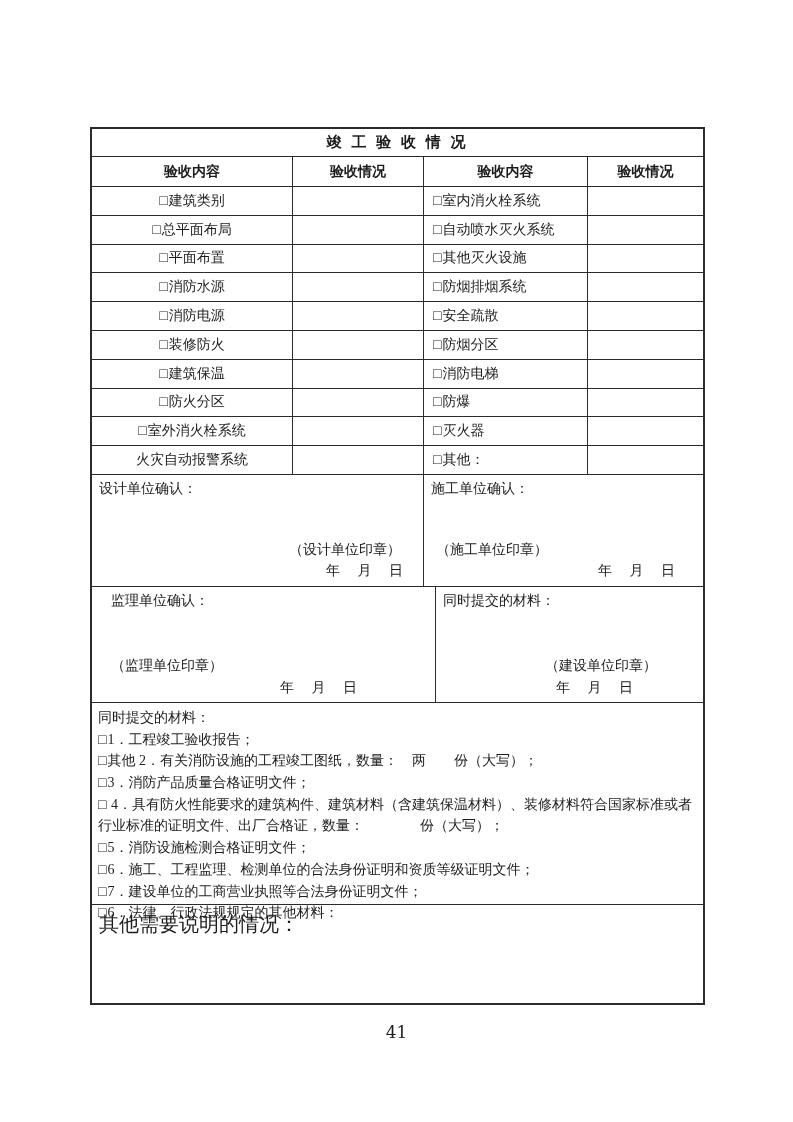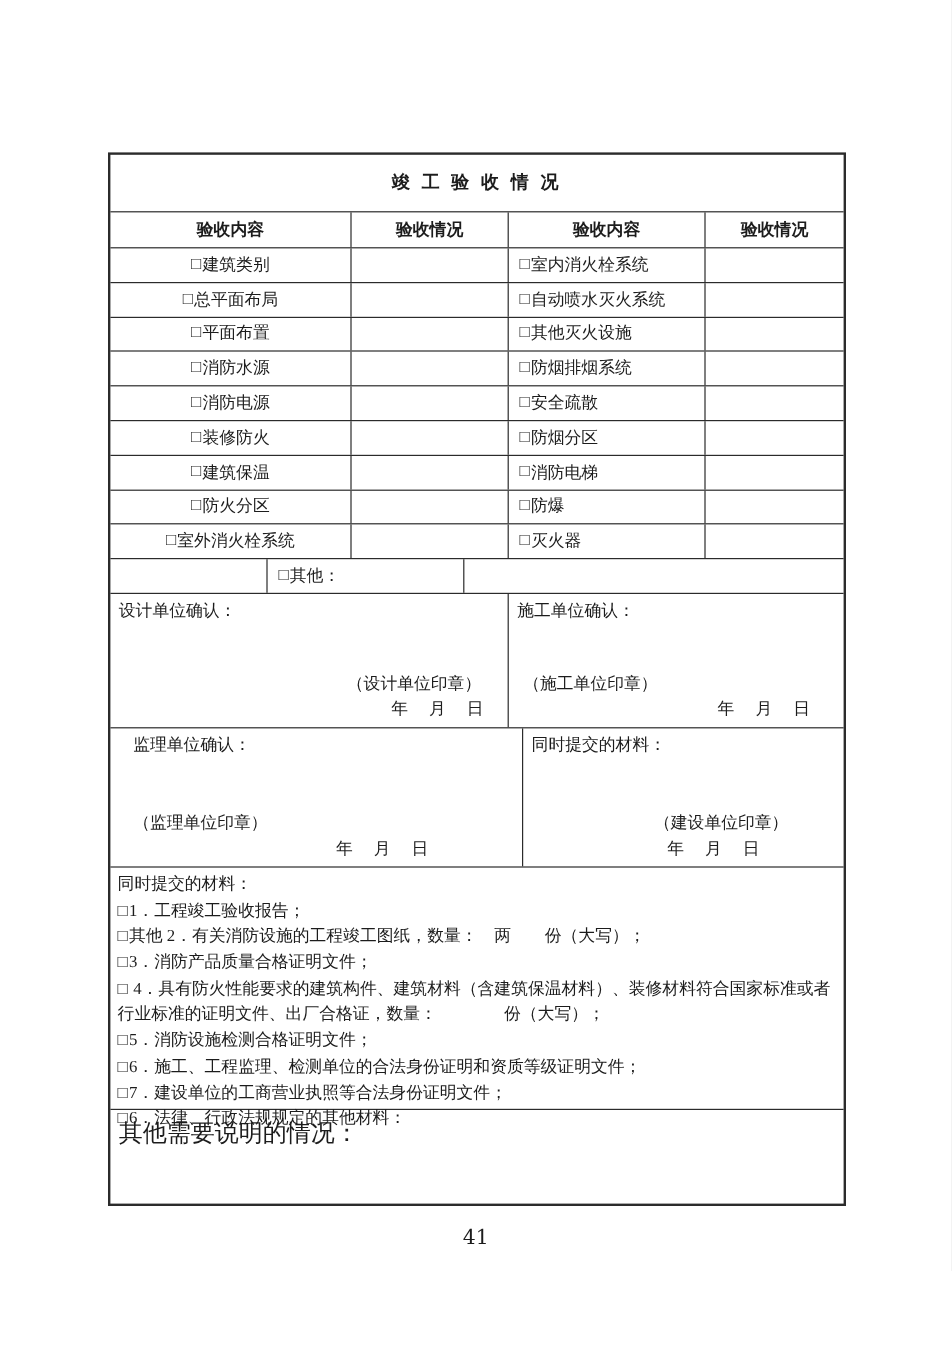--- a/index.html
+++ b/index.html
@@ -13,21 +13,21 @@
     overflow:hidden;
   }
   .main-table {
     position:absolute; left:90px; top:127px;
     width:615px; height:878px;
     border:2px solid #2b2b2b;
     box-sizing:border-box;
     background:#fff;
   }
   .t-title {
-    height:48px; box-sizing:border-box;
+    height:28px; box-sizing:border-box;
     border-bottom:1px solid #2b2b2b;
     display:flex; align-items:center; justify-content:center;
     font-weight:bold; font-size:15px; letter-spacing:3px;
   }
   .t-head { display:flex; height:30px; box-sizing:border-box;
     border-bottom:1px solid #2b2b2b; font-weight:bold; font-size:14px; }
   .t-row { display:flex; height:28.8px; box-sizing:border-box;
     border-bottom:1px solid #2b2b2b; font-size:14px; }
   .cell { box-sizing:border-box; display:flex; align-items:center; }
   .c1 { width:201px; border-right:1px solid #2b2b2b; justify-content:center; }
@@ -194,20 +194,23 @@
         </div>
       <div class="cell c2"></div>
       <div class="cell c3">
           <span class="cb">□</span>
           <span>灭火器</span>
         </div>
       <div class="cell c4"></div>
     </div>
 
     <div class="t-row">
+      <div class="cell c1">
+          <span>火灾自动报警系统</span>
+        </div>
       <div class="cell c2"></div>
       <div class="cell c3">
           <span class="cb">□</span>
           <span>其他：</span>
         </div>
       <div class="cell c4"></div>
     </div>
 
     <div class="sig-row r1">
       <div class="sig-cell sig-left">

